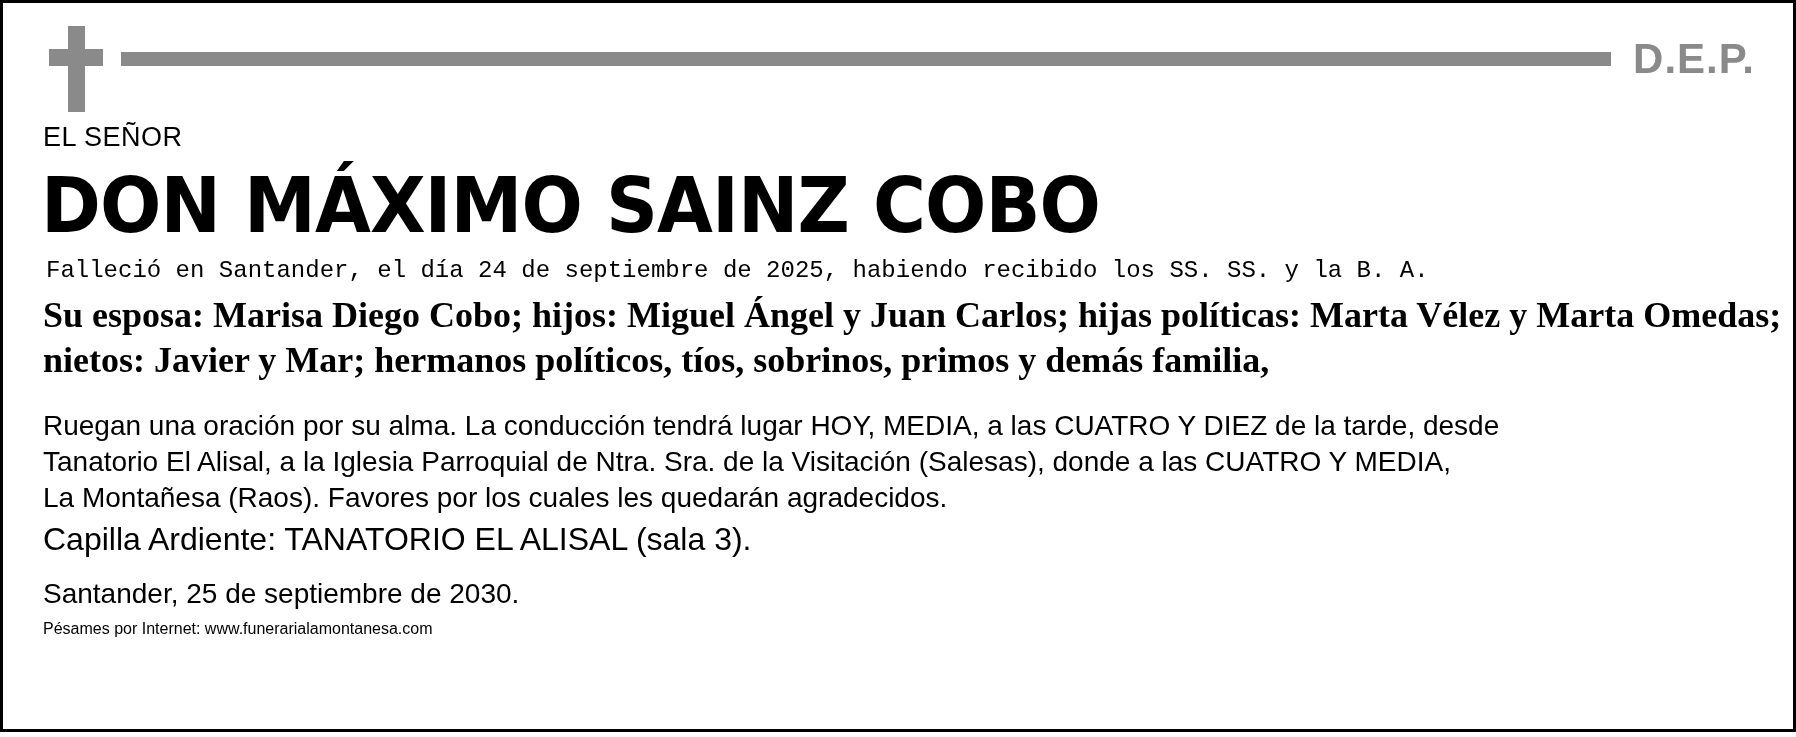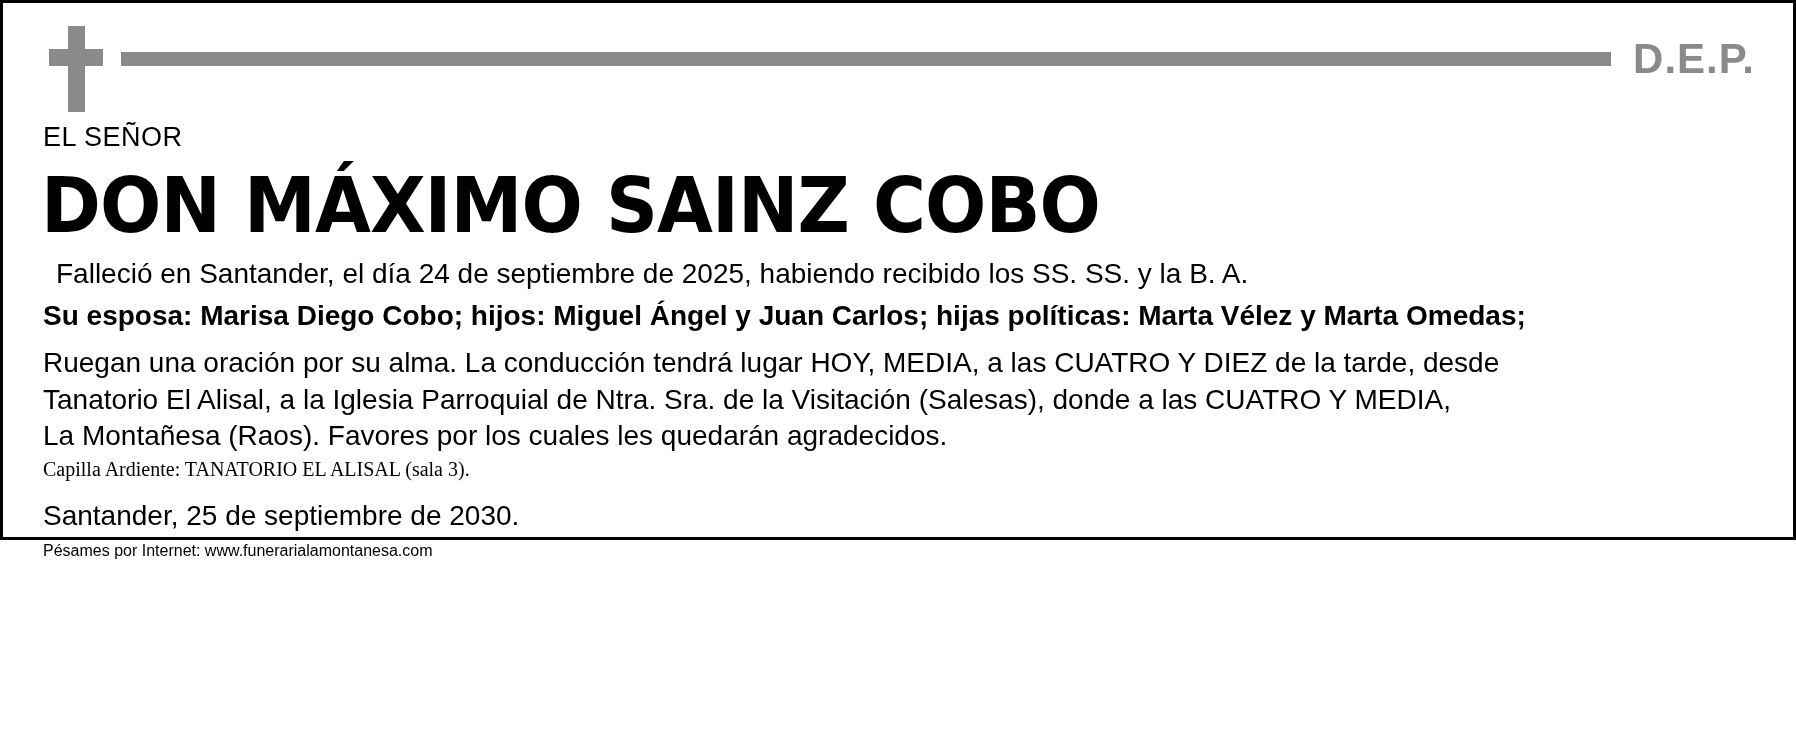--- a/index.html
+++ b/index.html
@@ -11,21 +11,21 @@
     width: 1796px;
     height: 737px;
     font-family: "Liberation Sans", sans-serif;
     color: #000000;
     overflow: hidden;
   }
 
   .obituary {
     box-sizing: border-box;
     width: 1796px;
-    height: 540px;
+    height: 732px;
     border: 3px solid #000000;
     padding: 18px 38px 10px 38px;
     background: #ffffff;
     display: flex;
     flex-direction: column;
   }
 
   
   .header-row {
     display: flex;
@@ -95,45 +95,46 @@
     font-weight: bold;
     letter-spacing: -1px;
     line-height: 1.02;
     margin: 2px 0 10px 0;
     transform: scaleX(0.95);
     transform-origin: left center;
     white-space: nowrap;
   }
 
   .death-line {
-    font-size: 28px;
+    font-size: 24px;
     line-height: 1.28;
-    margin: 2px 0 6px 15px;
+    margin: 2px 0 6px 5px;
+    font-family: Liberation Mono, monospace;
   }
 
   .family {
-    font-size: 28px;
+    font-size: 36px;
     font-weight: bold;
     line-height: 1.26;
-    margin: 0 0 12px 2px;
+    margin: 0 0 24px 2px;
+    font-family: Liberation Serif, serif;
   }
   .family div { white-space: nowrap; }
 
   .request {
     font-size: 28px;
     line-height: 1.3;
     margin: 0 0 2px 2px;
   }
   .request div { white-space: nowrap; }
 
   .chapel {
-    font-size: 20px;
+    font-size: 32px;
     line-height: 1.3;
     margin: 0 0 6px 2px;
-    font-family: Liberation Serif, serif;
   }
 
   .place-date {
     font-size: 28px;
     line-height: 1.3;
     margin: 10px 0 2px 2px;
   }
 
   .internet {
     font-size: 16px;
@@ -158,20 +159,21 @@
   <div class="content">
 
     <div class="eulogy-pre">EL SEÑOR</div>
 
     <div class="deceased-name">DON MÁXIMO SAINZ COBO</div>
 
     <div class="death-line">Falleció en Santander, el día 24 de septiembre de 2025, habiendo recibido los SS. SS. y la B. A.</div>
 
     <div class="family">
       <div>Su esposa: Marisa Diego Cobo; hijos: Miguel Ángel y Juan Carlos; hijas políticas: Marta Vélez y Marta Omedas;</div>
+      <div>nietos: Javier y Mar; hermanos políticos, tíos, sobrinos, primos y demás familia,</div>
     </div>
 
     <div class="request">
       <div>Ruegan una oración por su alma. La conducción tendrá lugar HOY, MEDIA, a las CUATRO Y DIEZ de la tarde, desde</div>
       <div>Tanatorio El Alisal, a la Iglesia Parroquial de Ntra. Sra. de la Visitación (Salesas), donde a las CUATRO Y MEDIA,</div>
       <div>La Montañesa (Raos). Favores por los cuales les quedarán agradecidos.</div>
     </div>
 
     <div class="chapel">Capilla Ardiente: TANATORIO EL ALISAL (sala 3).</div>
 

